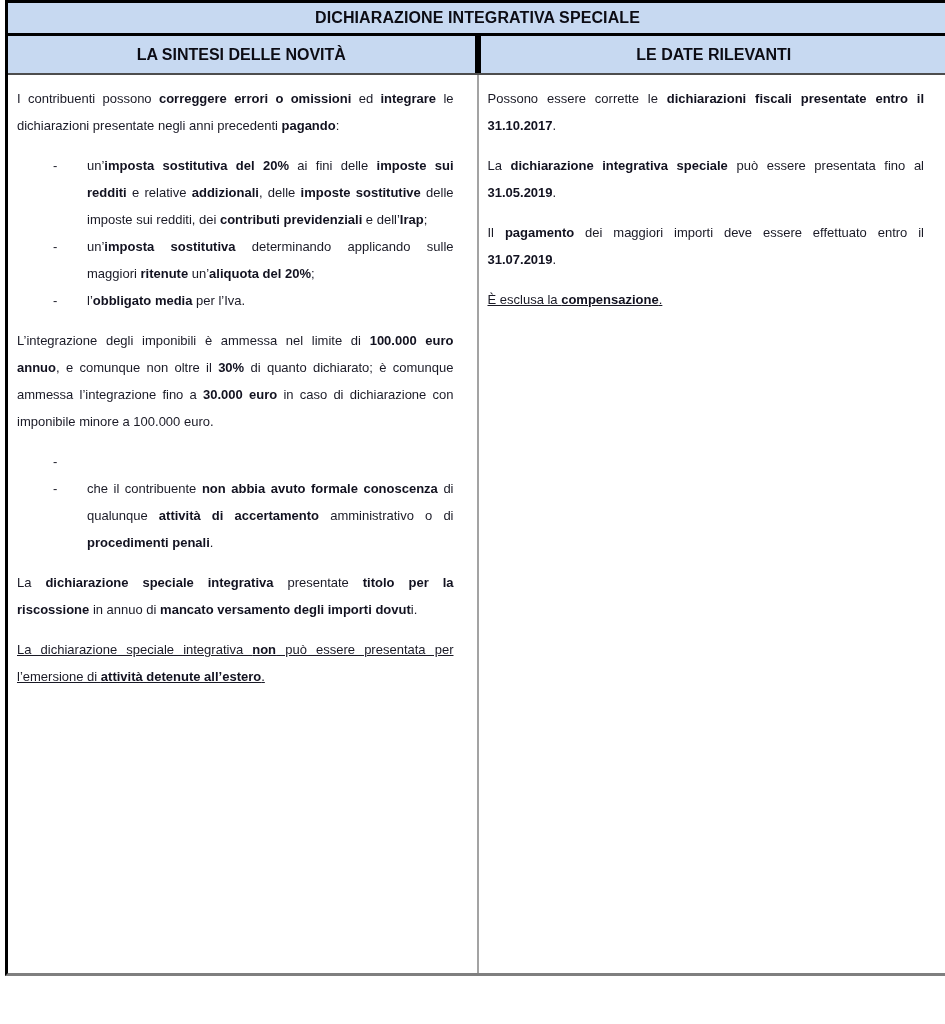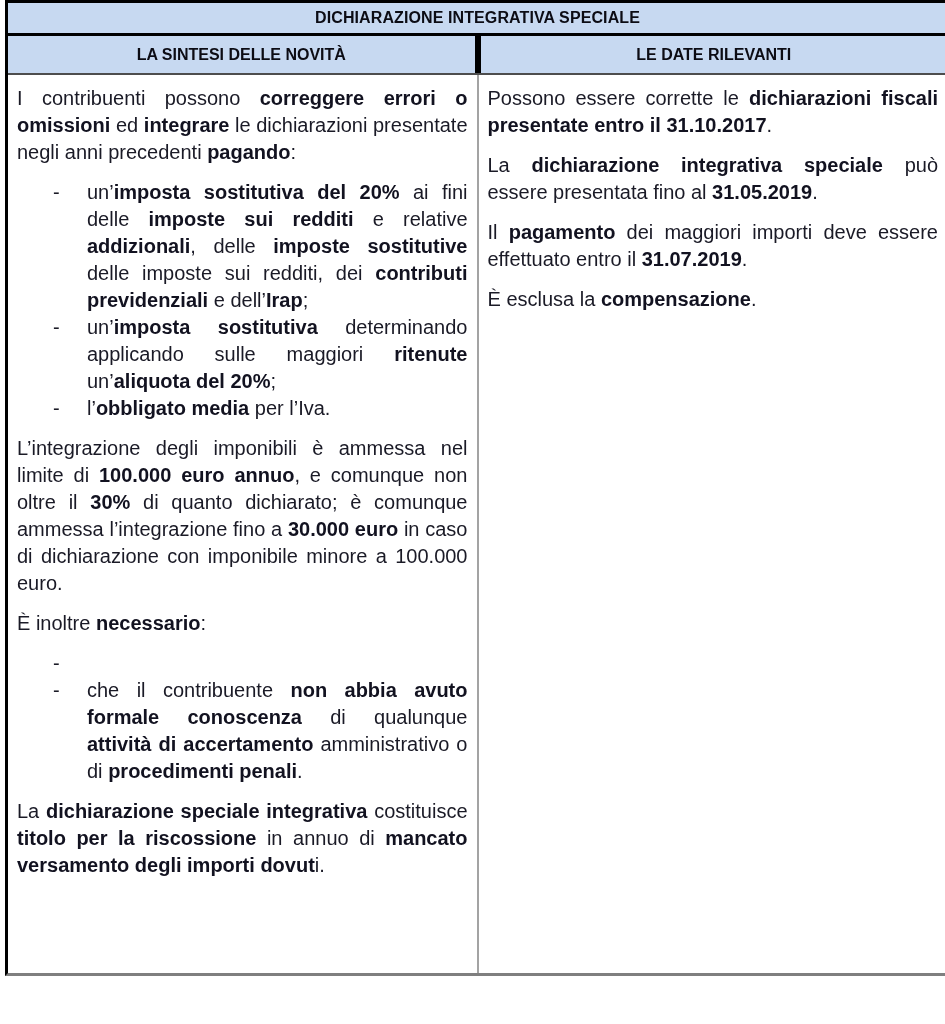--- a/index.html
+++ b/index.html
@@ -50,29 +50,29 @@
     color: #0c0c14;
   }
   .header-cell + .header-cell { border-left: 6px solid #000000; }
   .content-row {
     display: flex;
     min-height: 898px;
     background: #ffffff;
   }
   .content-cell {
     flex: 1 1 0;
-    padding: 10px 9px 6px 9px;
-    font-size: 20px;
+    padding: 10px 23px 6px 9px;
+    font-size: 13px;
     line-height: 27px;
     color: #1a1a26;
     text-align: justify;
   }
   .content-cell + .content-cell { border-left: 2px solid #a3a3a3; }
   .para { margin: 0 0 13px 0; }
-  .para:last-child { margin-bottom: 0; }
+  .para:last-child { margin-bottom: 0; text-decoration: underline; }
   .dash-list { margin: 0 0 13px 0; }
   .dash-item { display: flex; }
   .dash-marker { flex: none; width: 34px; margin-left: 36px; }
   .dash-text { flex: 1 1 0; text-align: justify; }
   b { font-weight: bold; color: #121220; }
 </style>
 </head>
 <body>
 
 <div class="page">
@@ -93,31 +93,31 @@
             <div class="dash-item">
               <span class="dash-marker">-</span>
               <div class="dash-text"><span>un’</span><b>imposta sostitutiva</b><span> determinando applicando sulle maggiori </span><b>ritenute</b><span> un’</span><b>aliquota del 20%</b><span>;</span></div>
             </div>
             <div class="dash-item">
               <span class="dash-marker">-</span>
               <div class="dash-text"><span>l’</span><b>obbligato media</b><span> per l’Iva.</span></div>
             </div>
           </div>
           <p class="para"><span>L’integrazione degli imponibili è ammessa nel limite di </span><b>100.000 euro annuo</b><span>, e comunque non oltre il </span><b>30%</b><span> di quanto dichiarato; è comunque ammessa l’integrazione fino a </span><b>30.000 euro</b><span> in caso di dichiarazione con imponibile minore a 100.000 euro.</span></p>
-          <p class="para"><span>È inoltre </span><b>necessario</b><span>:</span></p>
           <div class="dash-list">
             <div class="dash-item">
               <span class="dash-marker">-</span>
             </div>
             <div class="dash-item">
               <span class="dash-marker">-</span>
               <div class="dash-text"><span>che il contribuente </span><b>non abbia avuto formale conoscenza</b><span> di qualunque </span><b>attività di accertamento</b><span> amministrativo o di </span><b>procedimenti penali</b><span>.</span></div>
             </div>
           </div>
-          <p class="para"><span>La </span><b>dichiarazione speciale integrativa</b><span> costituisce </span><b>titolo per la riscossione</b><span> in annuo di </span><b>mancato versamento degli importi dovut</b><span>i.</span></p>
+          <p class="para"><span>La </span><b>dichiarazione speciale integrativa</b><span> presentate </span><b>titolo per la riscossione</b><span> in annuo di </span><b>mancato versamento degli importi dovut</b><span>i.</span></p>
+          <p class="para"><span>La dichiarazione speciale integrativa </span><b>non</b><span> può essere presentata per l’emersione di </span><b>attività detenute all’estero</b><span>.</span></p>
         </div>
       <div class="content-cell">
           <p class="para"><span>Possono essere corrette le </span><b>dichiarazioni fiscali presentate entro il 31.10.2017</b><span>.</span></p>
           <p class="para"><span>La </span><b>dichiarazione integrativa speciale</b><span> può essere presentata fino al </span><b>31.05.2019</b><span>.</span></p>
           <p class="para"><span>Il </span><b>pagamento</b><span> dei maggiori importi deve essere effettuato entro il </span><b>31.07.2019</b><span>.</span></p>
           <p class="para"><span>È esclusa la </span><b>compensazione</b><span>.</span></p>
         </div>
     </div>
   </div>
 </div>

